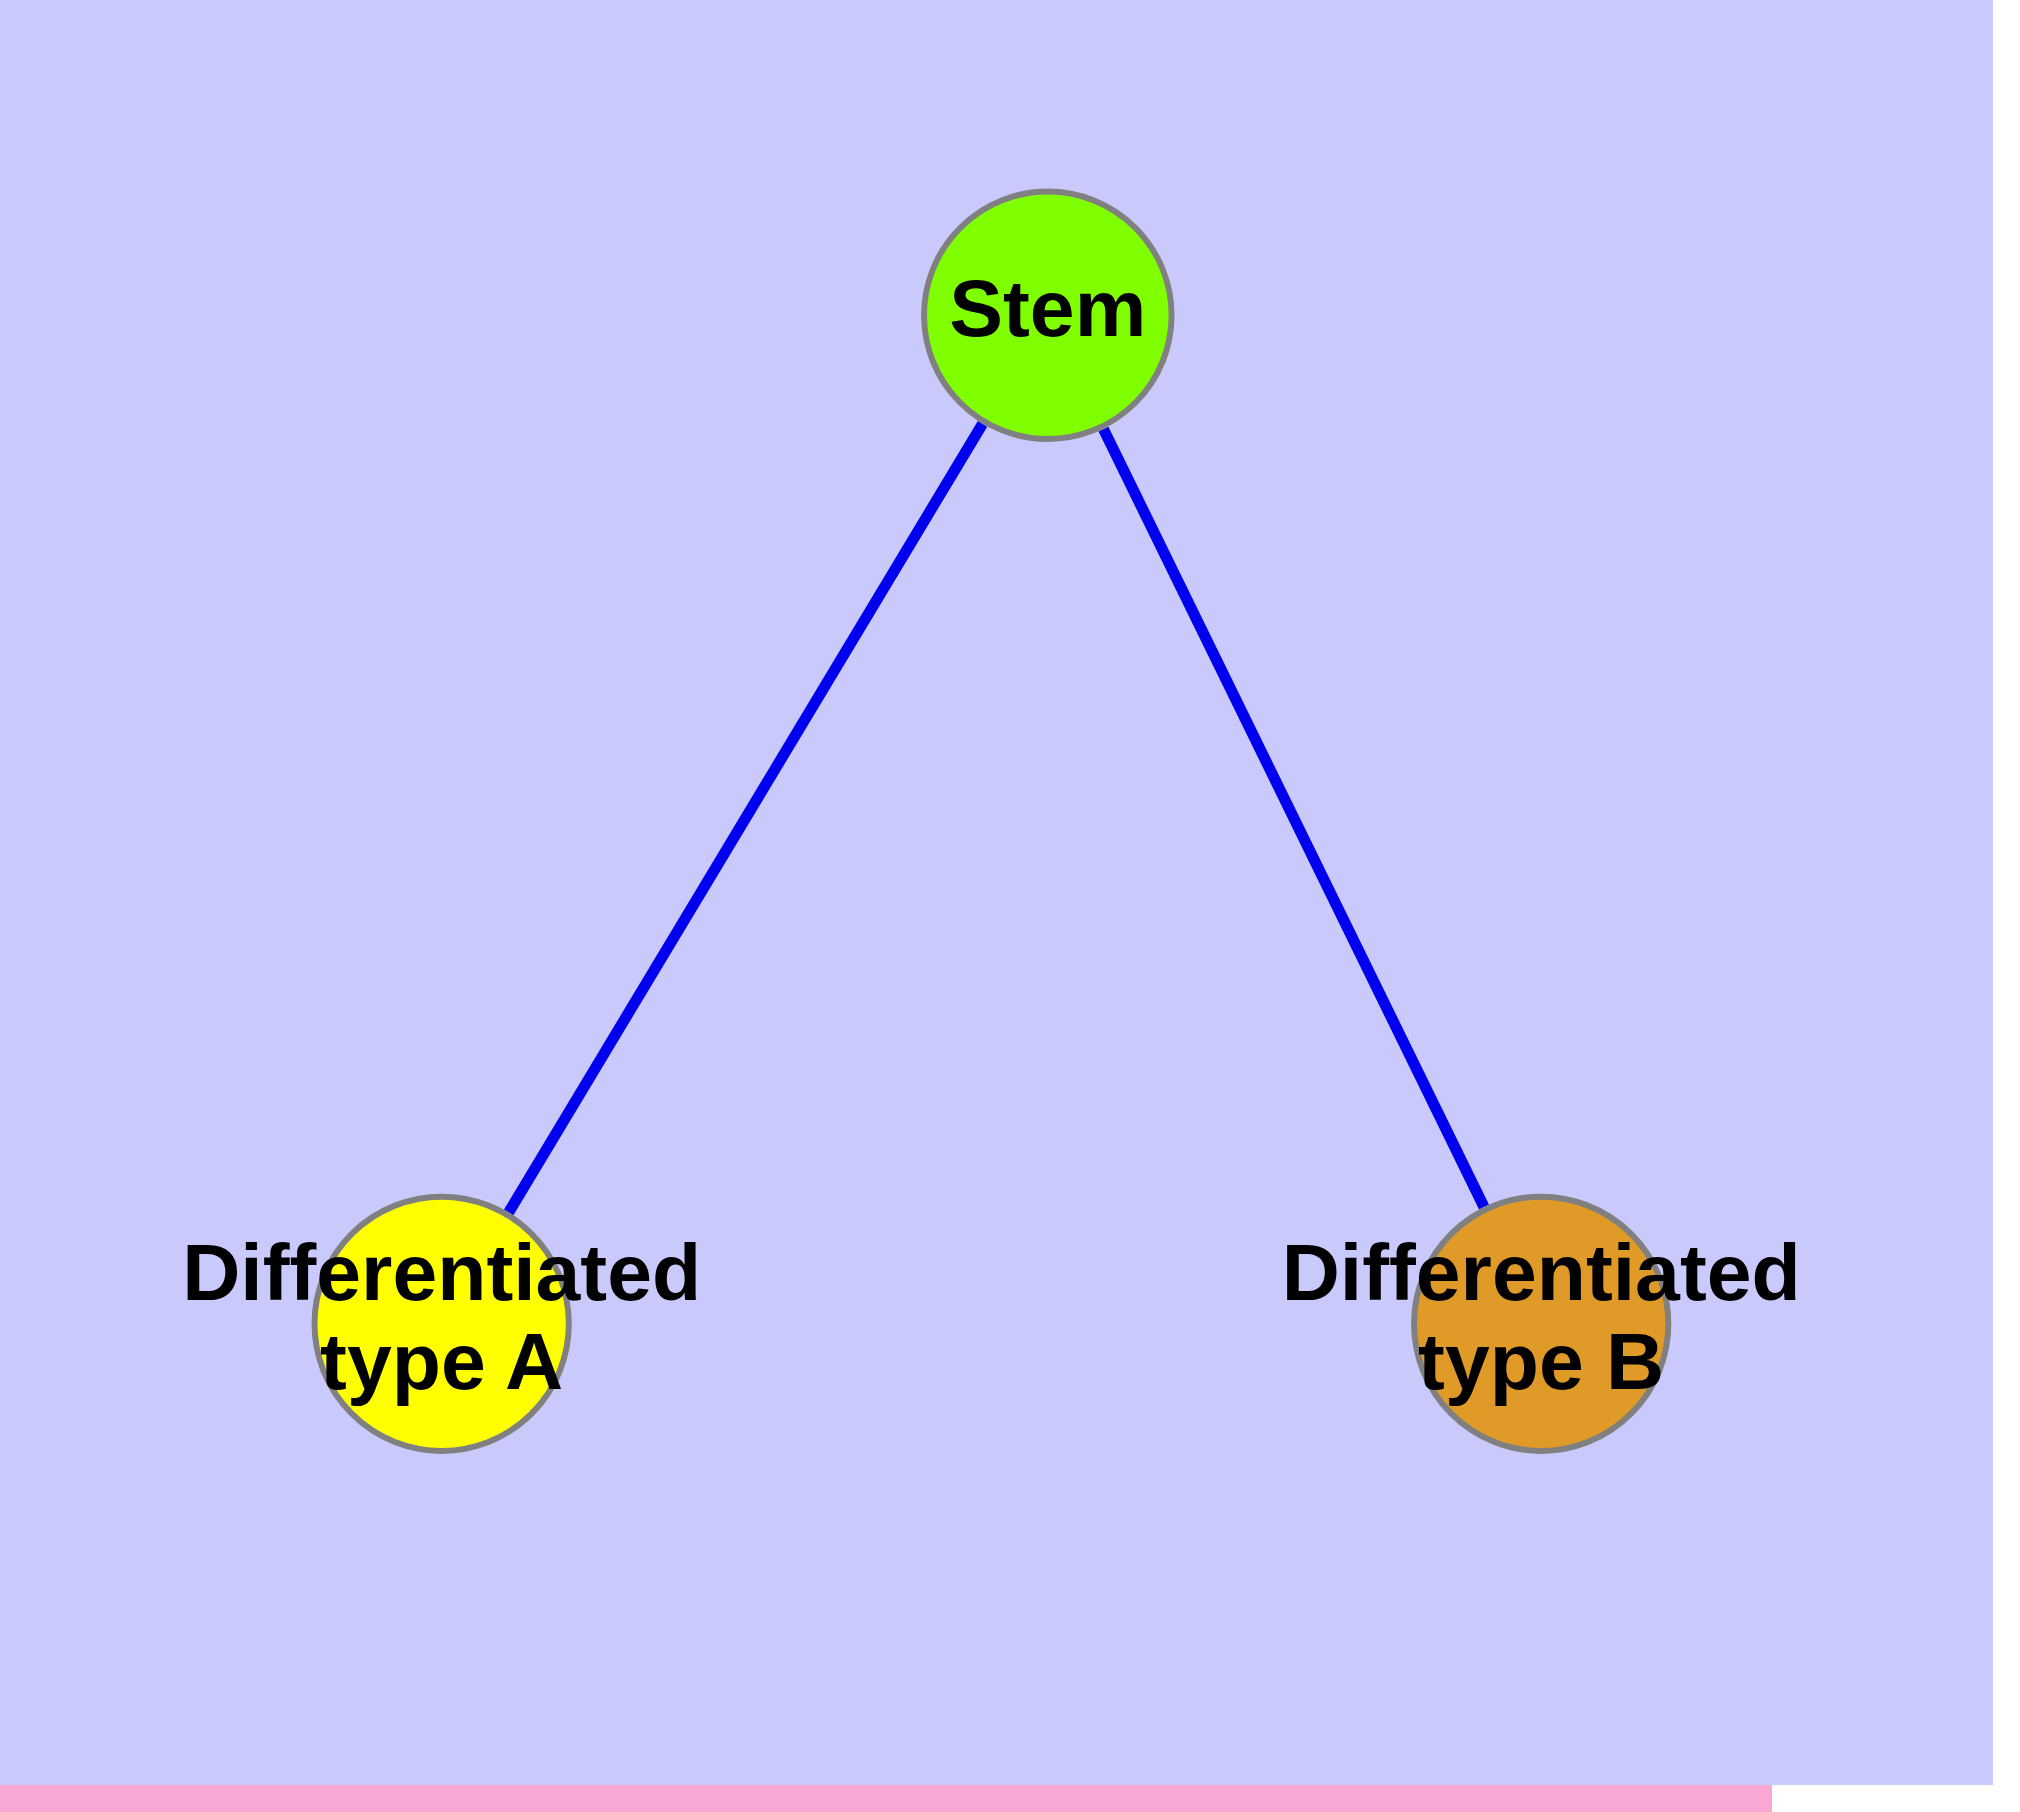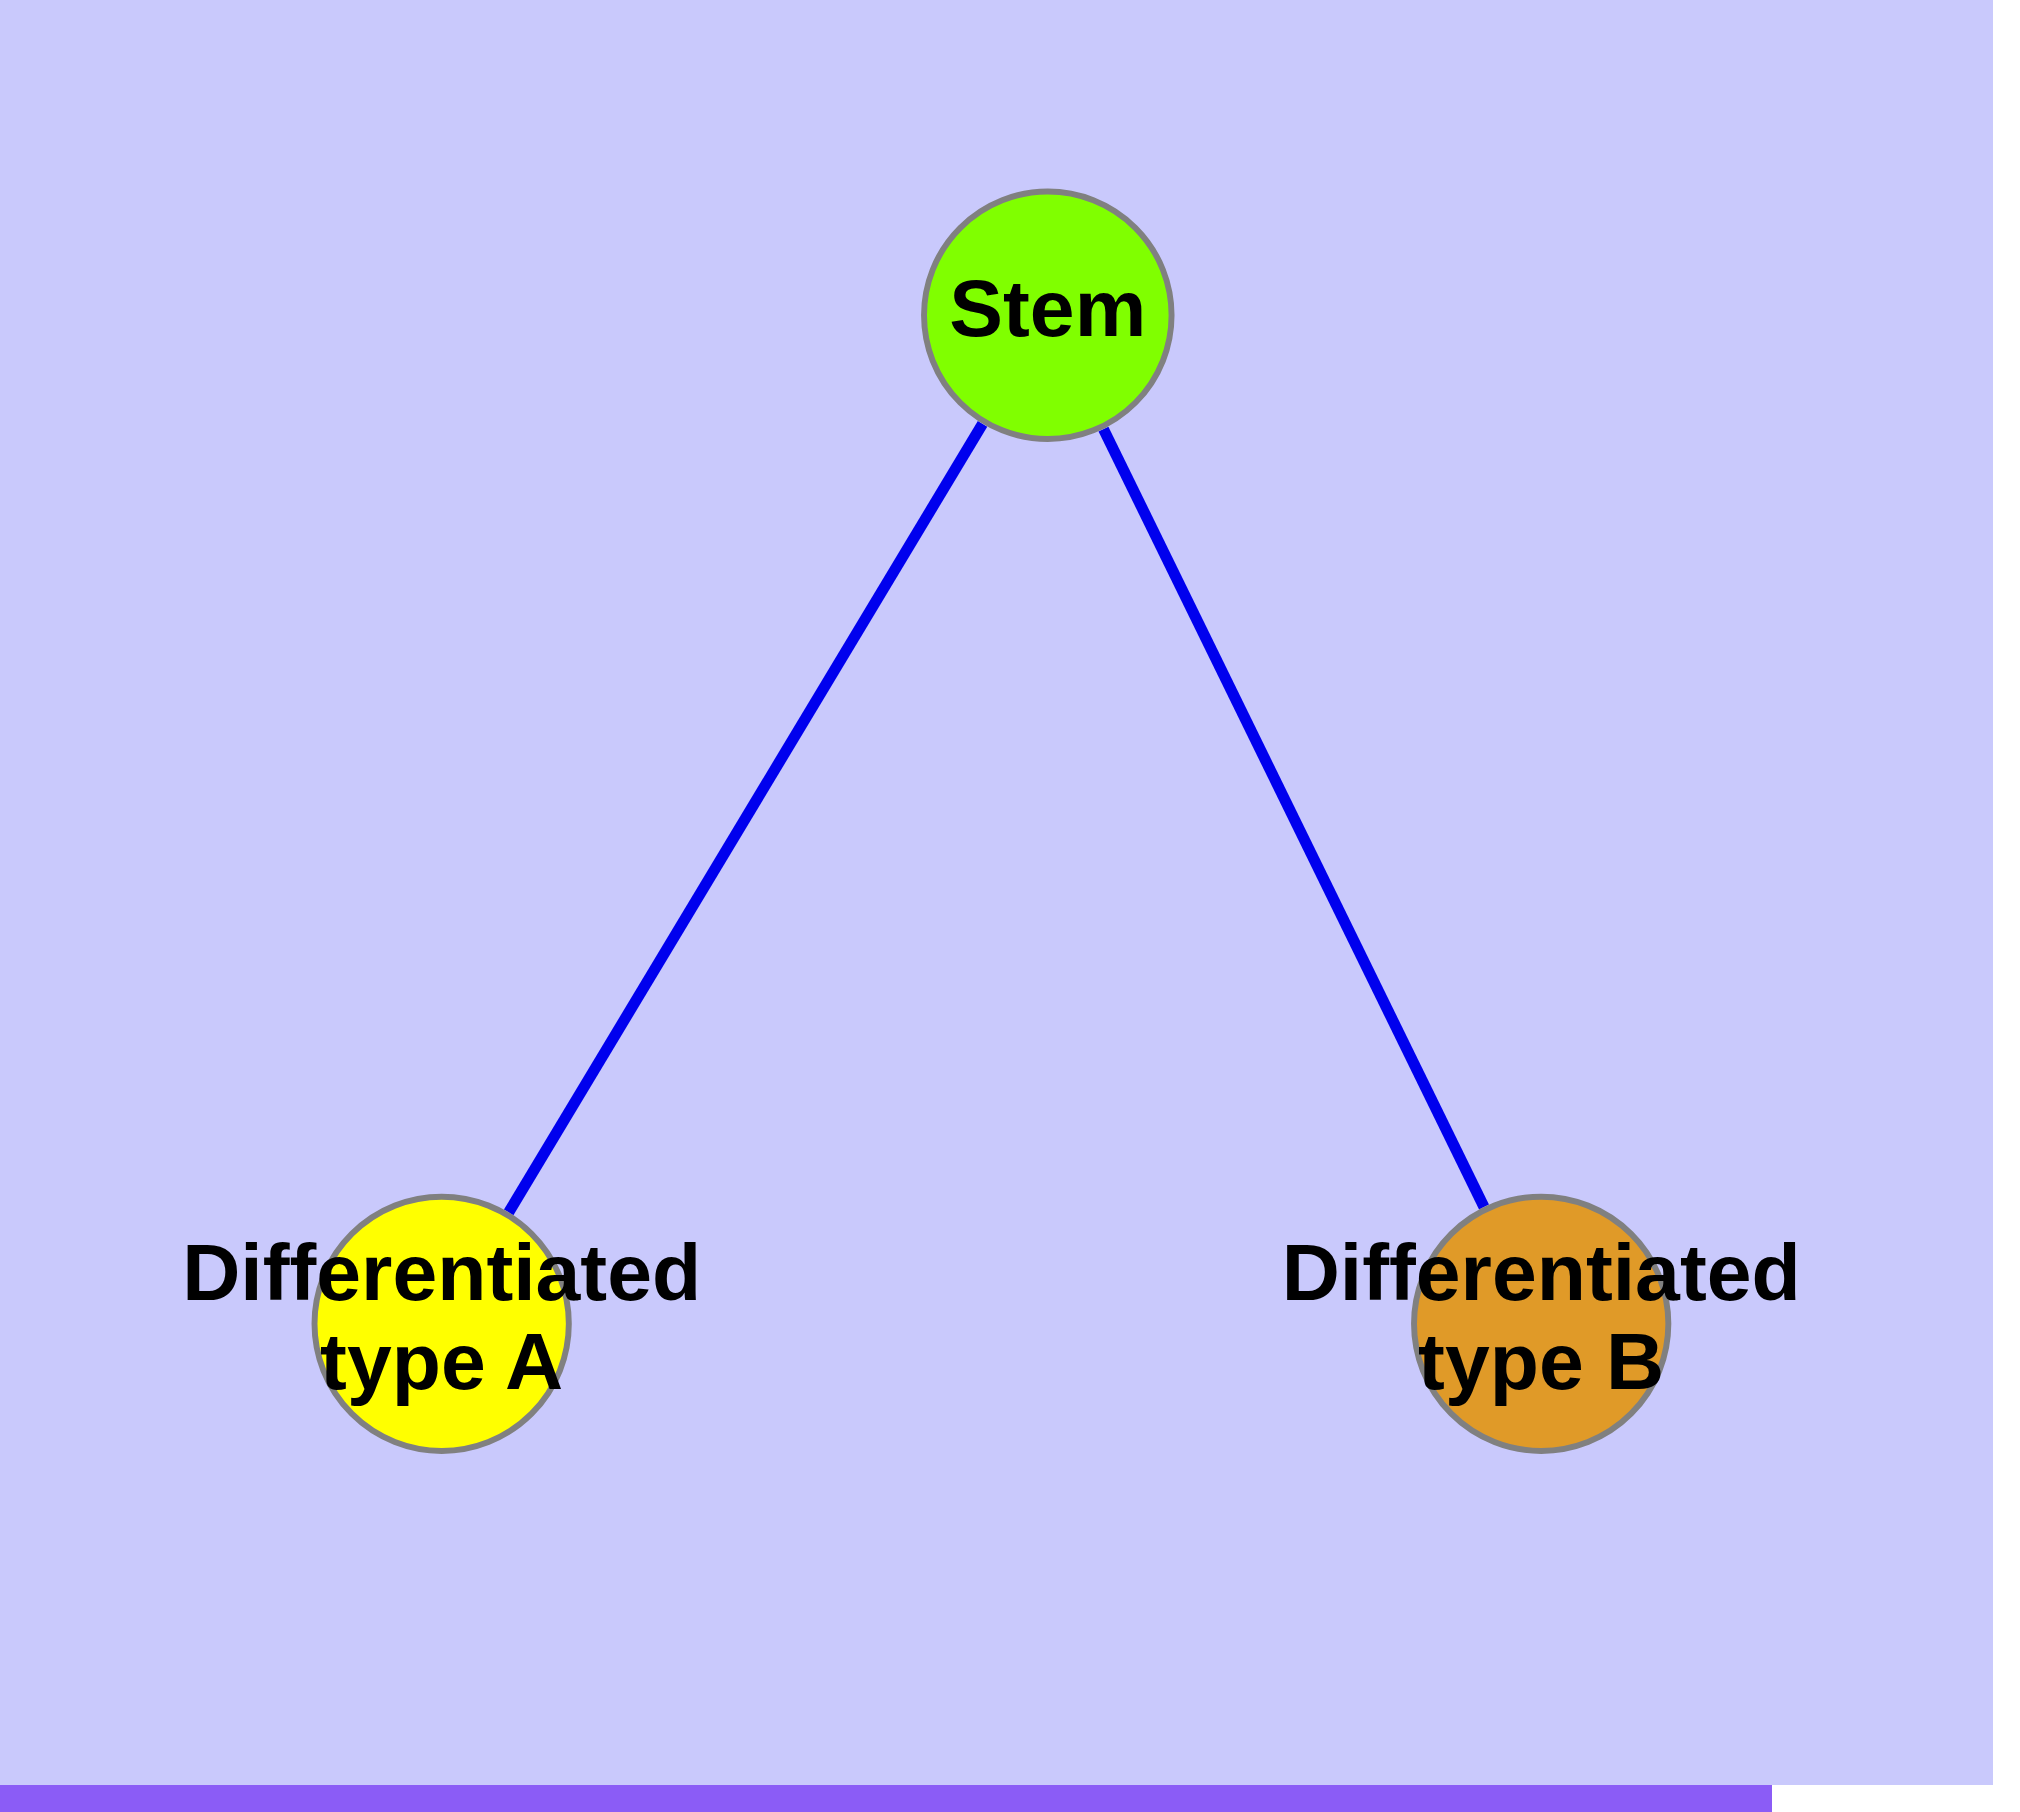--- a/index.html
+++ b/index.html
@@ -11,21 +11,21 @@
   body {
     width: 2021px;
     height: 1812px;
     overflow: hidden;
     font-family: "Liberation Sans", sans-serif;
   }
   #canvas {
     position: relative;
     width: 1772px;
     height: 1812px;
-    background: #8b5cf6;
+    background: #f9a8d4;
   }
   #plot-bg {
     position: absolute;
     left: 0;
     top: 0;
     width: 1993px;
     height: 1785px;
     background: #c9c9fc;
   }
   #graph-svg {

